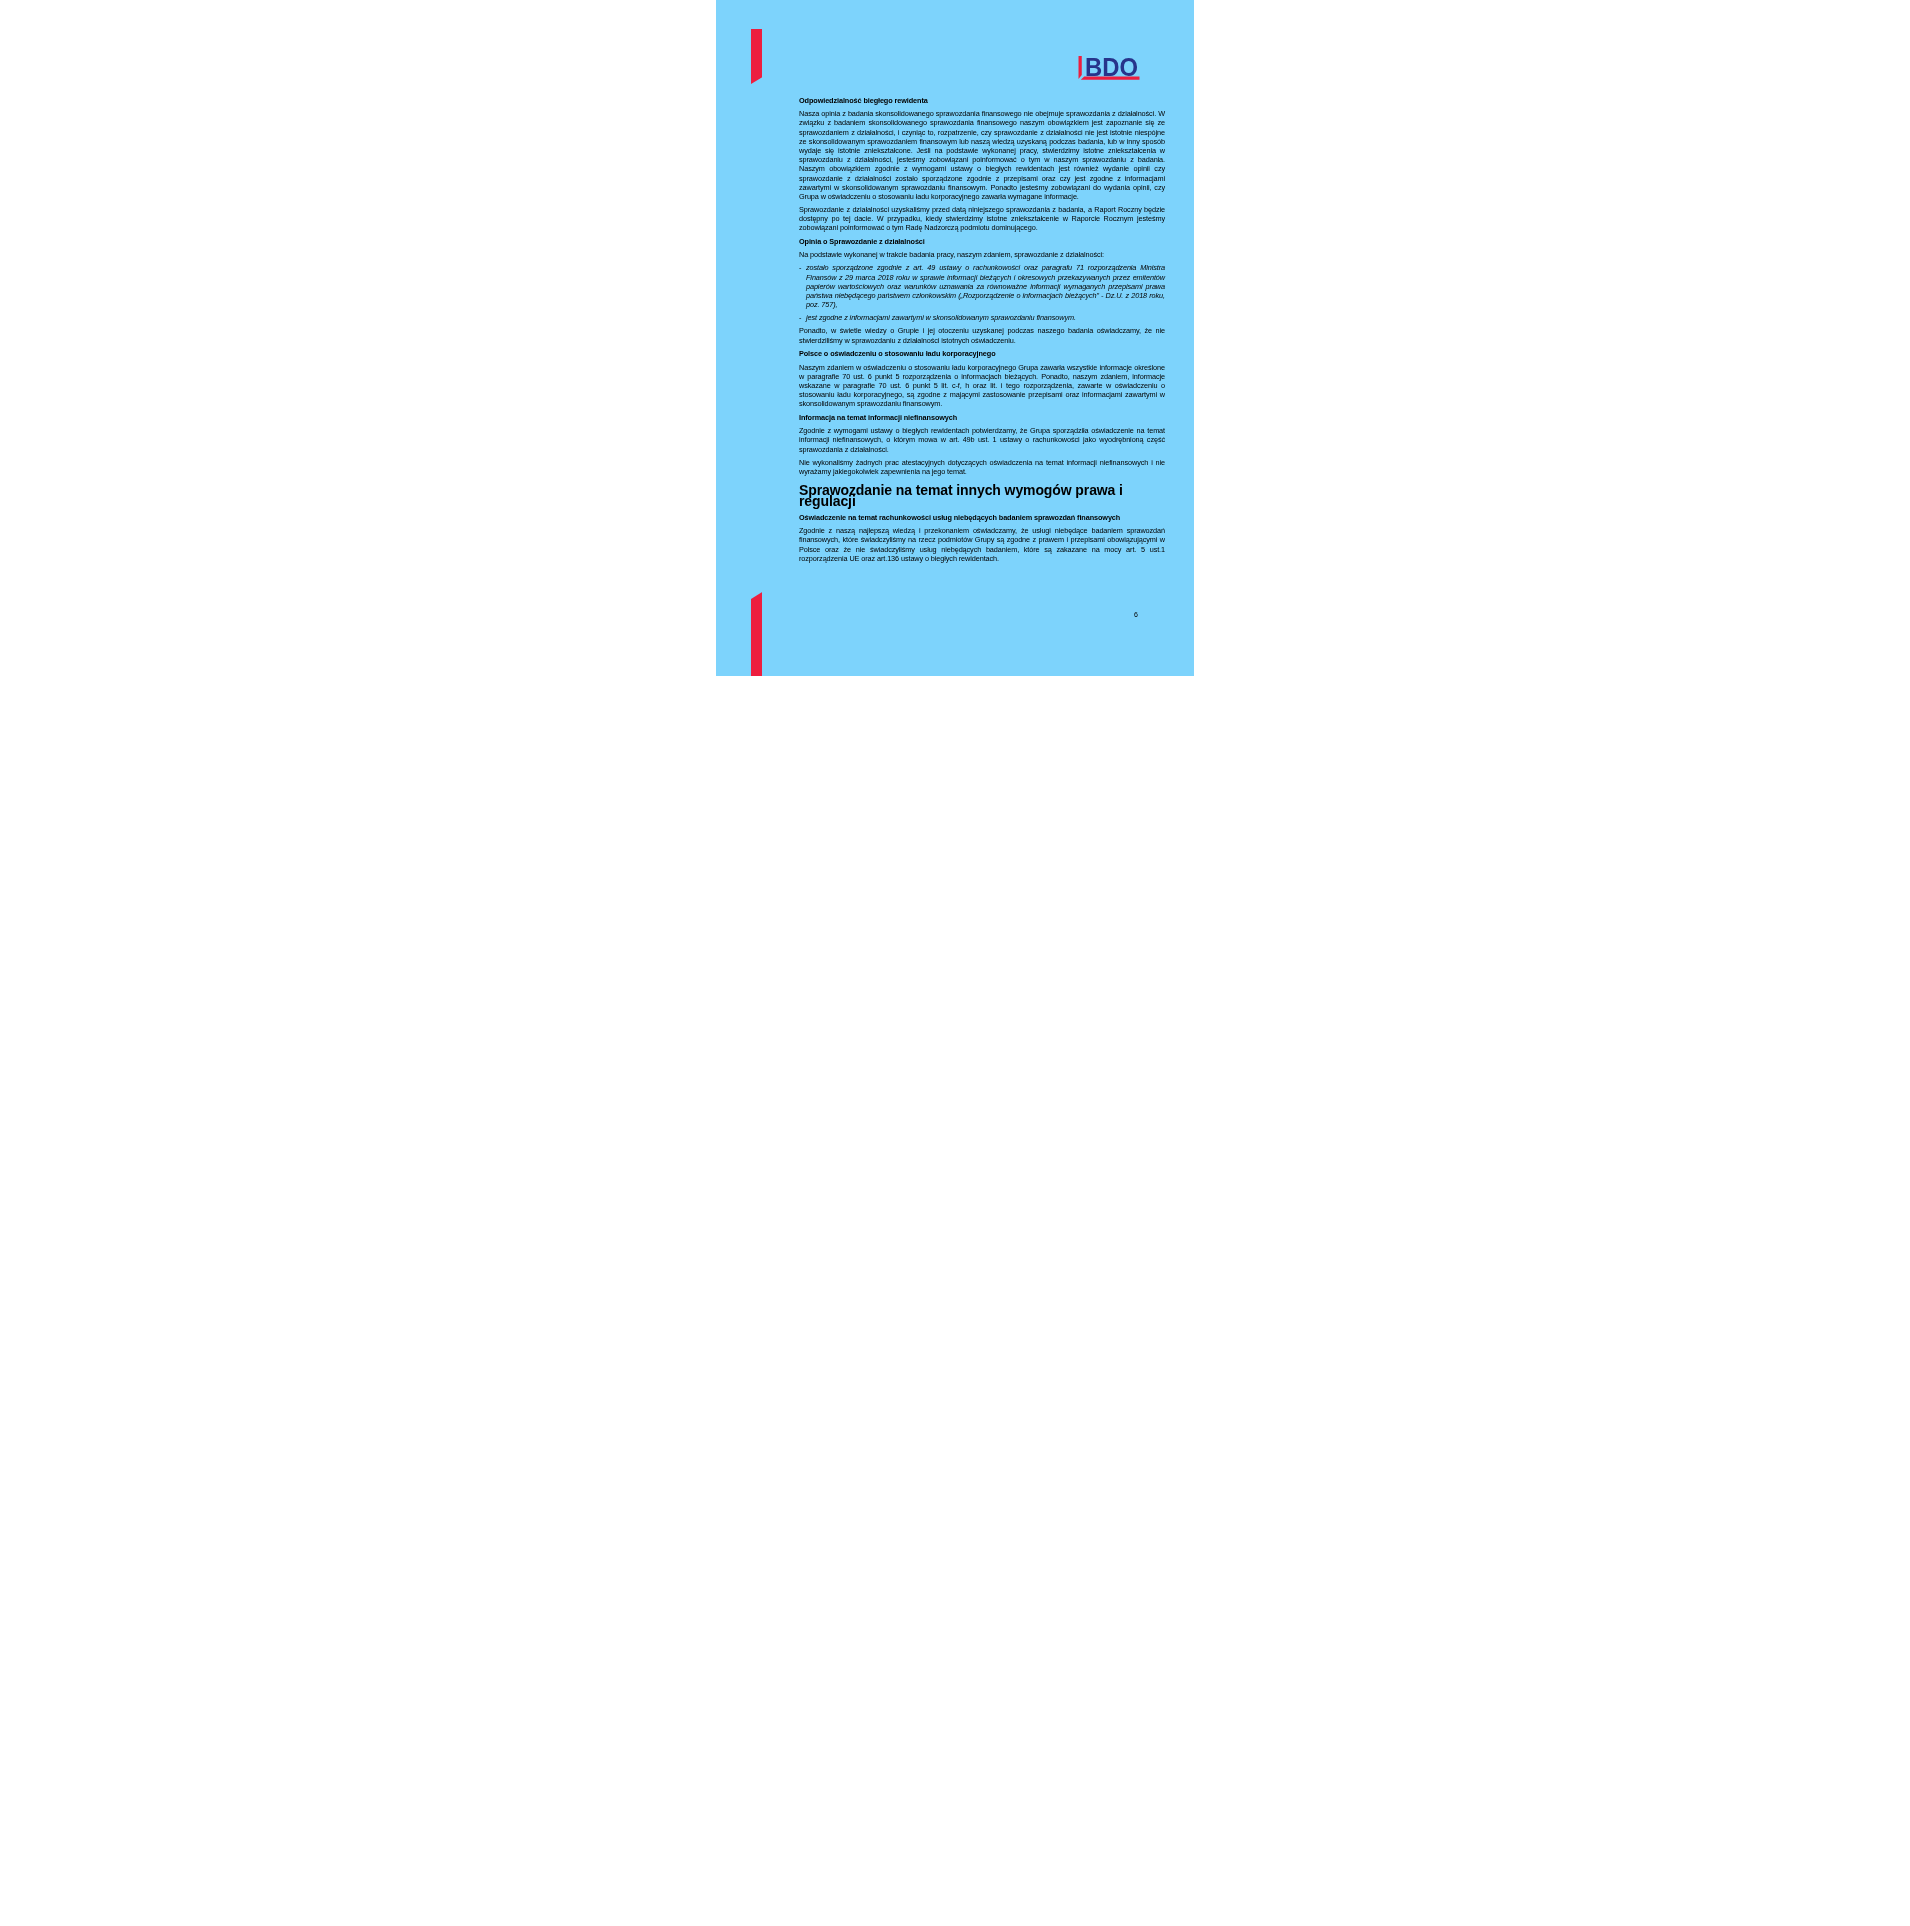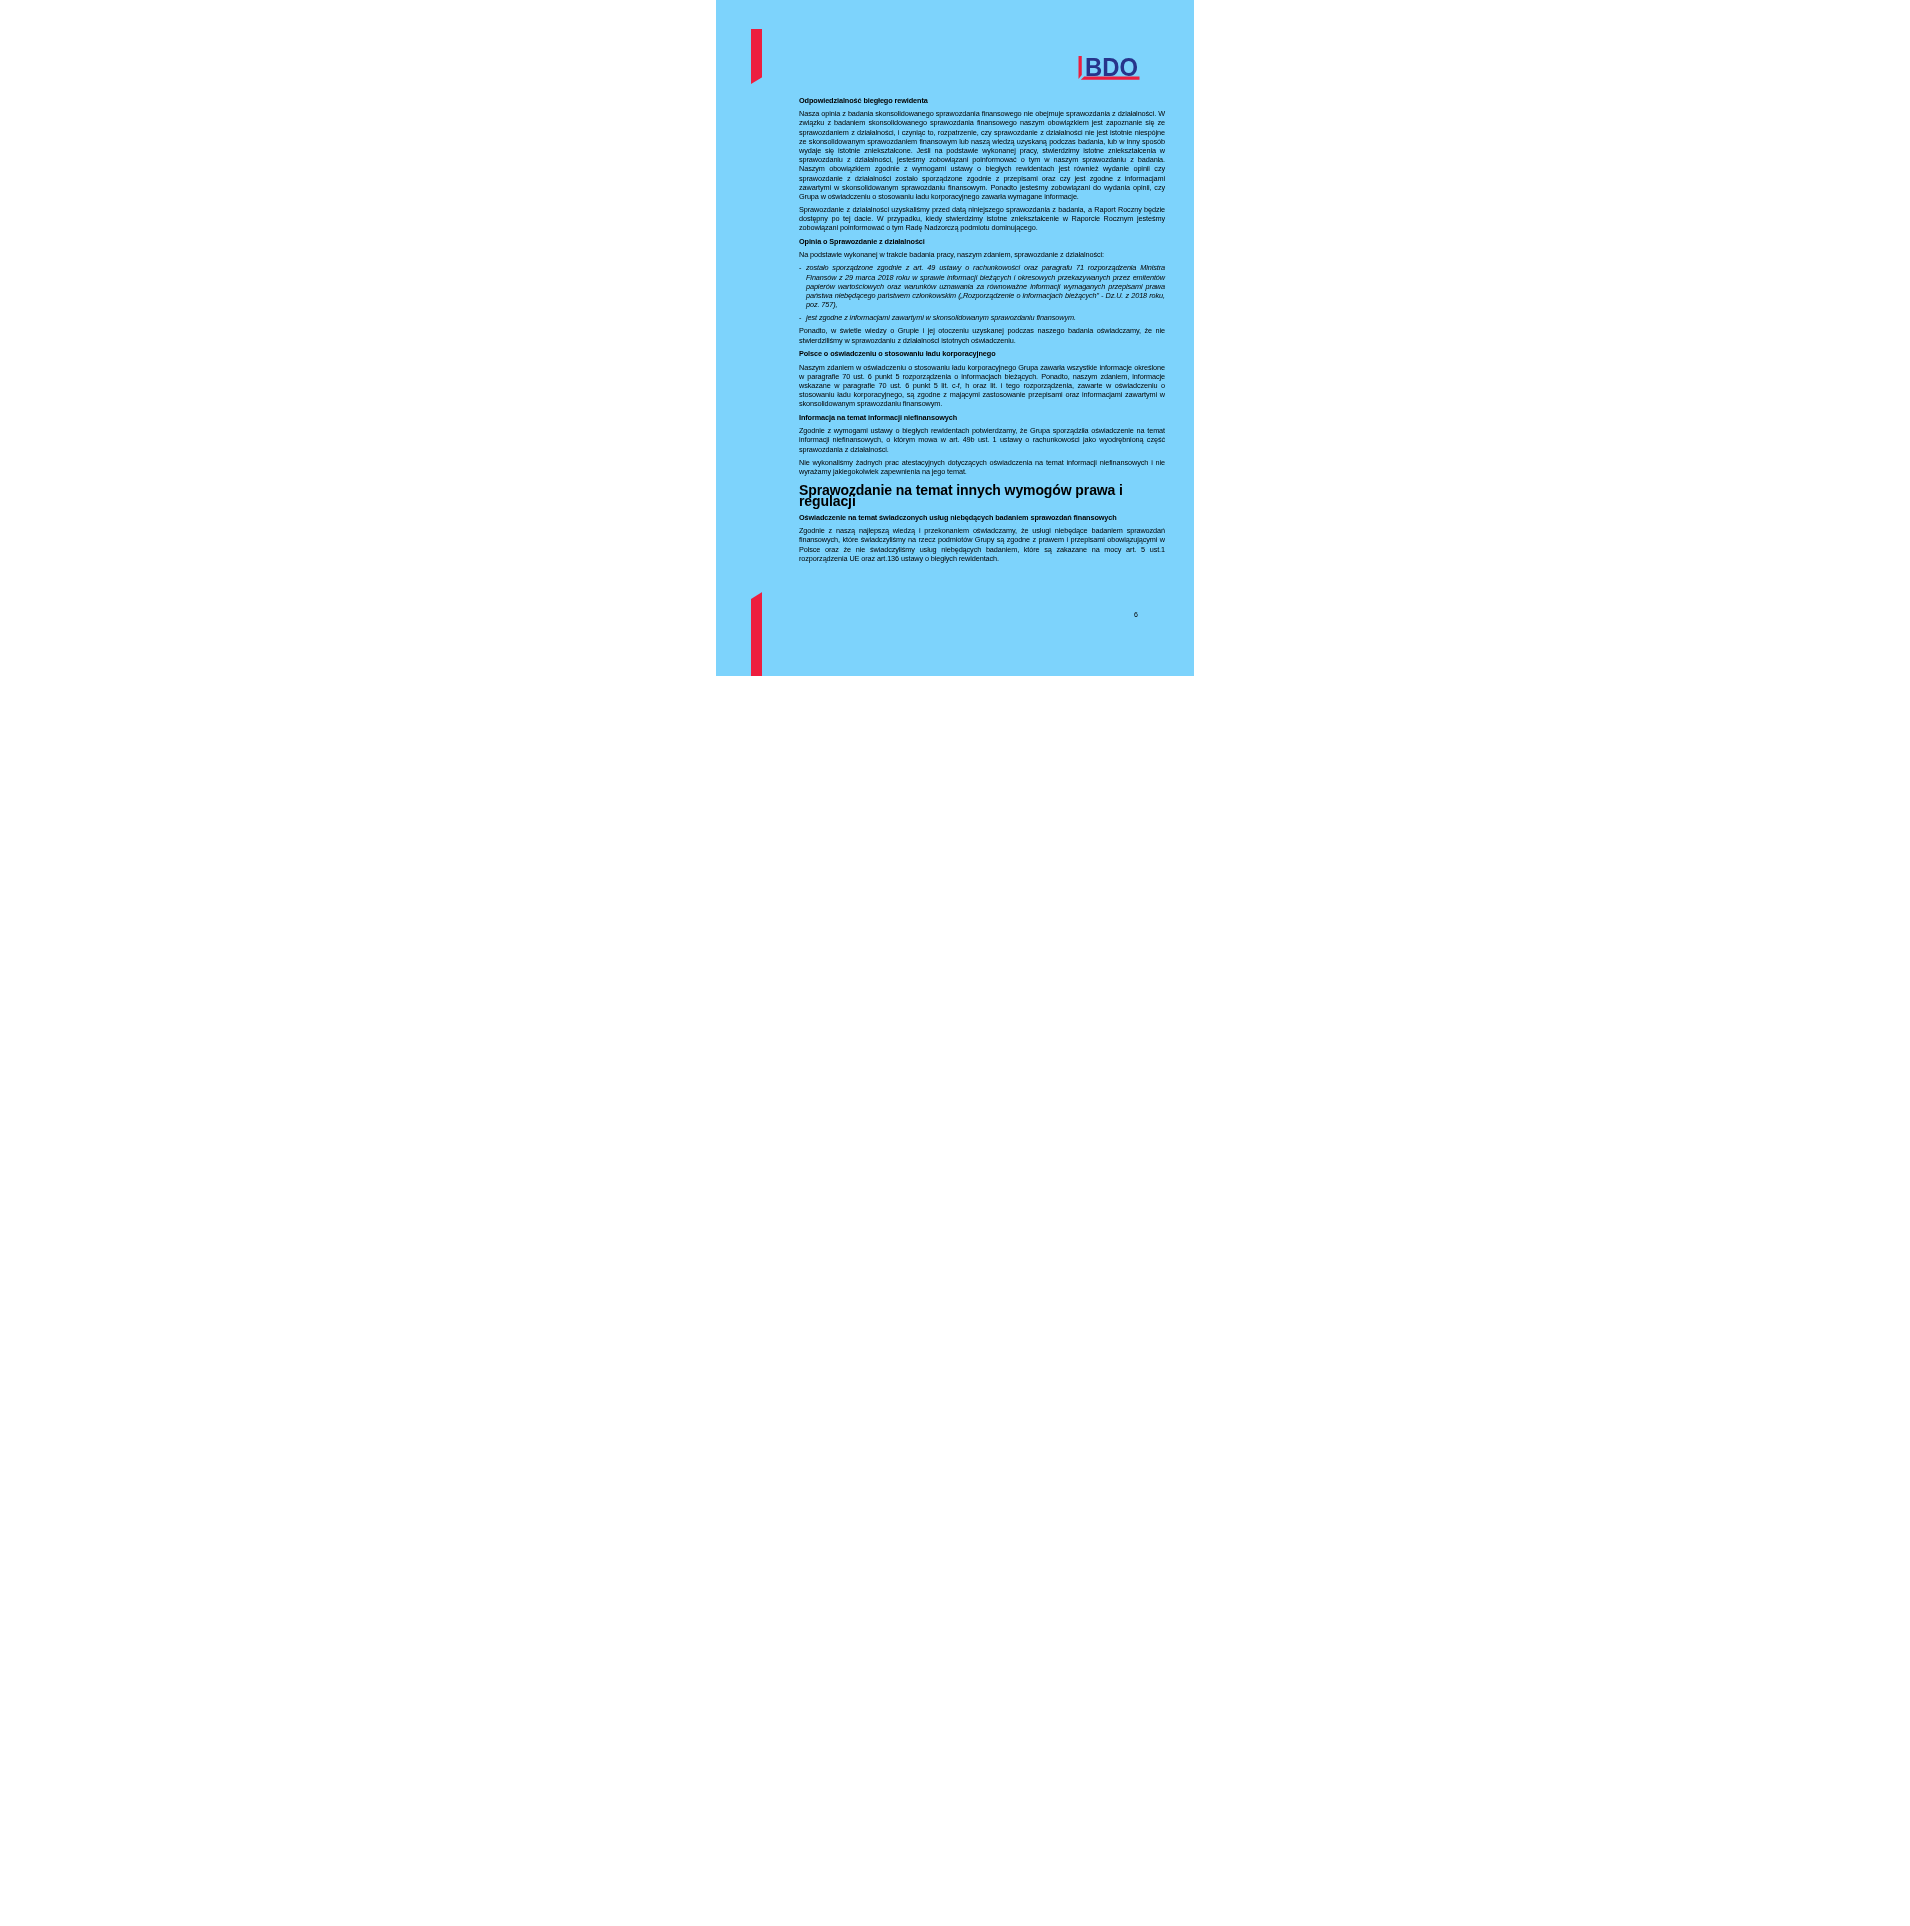--- a/index.html
+++ b/index.html
@@ -141,21 +141,21 @@
     <p>Ponadto, w świetle wiedzy o Grupie i jej otoczeniu uzyskanej podczas naszego badania oświadczamy, że nie stwierdziliśmy w sprawozdaniu z działalności istotnych oświadczeniu.</p>
 
     <div class="heading">Polsce o oświadczeniu o stosowaniu ładu korporacyjnego</div>
     <p>Naszym zdaniem w oświadczeniu o stosowaniu ładu korporacyjnego Grupa zawarła wszystkie informacje określone w paragrafie 70 ust. 6 punkt 5 rozporządzenia o informacjach bieżących. Ponadto, naszym zdaniem, informacje wskazane w paragrafie 70 ust. 6 punkt 5 lit. c-f, h oraz lit. i tego rozporządzenia, zawarte w oświadczeniu o stosowaniu ładu korporacyjnego, są zgodne z mającymi zastosowanie przepisami oraz informacjami zawartymi w skonsolidowanym sprawozdaniu finansowym.</p>
 
     <div class="heading">Informacja na temat informacji niefinansowych</div>
     <p>Zgodnie z wymogami ustawy o biegłych rewidentach potwierdzamy, że Grupa sporządziła oświadczenie na temat informacji niefinansowych, o którym mowa w art. 49b ust. 1 ustawy o rachunkowości jako wyodrębnioną część sprawozdania z działalności.</p>
     <p>Nie wykonaliśmy żadnych prac atestacyjnych dotyczących oświadczenia na temat informacji niefinansowych i nie wyrażamy jakiegokolwiek zapewnienia na jego temat.</p>
 
     <div class="section-title">Sprawozdanie na temat innych wymogów prawa i regulacji</div>
-    <div class="subheading">Oświadczenie na temat świadczonych usług niebędących badaniem sprawozdań finansowych</div>
+    <div class="subheading">Oświadczenie na temat rachunkowości usług niebędących badaniem sprawozdań finansowych</div>
     <p>Zgodnie z naszą najlepszą wiedzą i przekonaniem oświadczamy, że usługi niebędące badaniem sprawozdań finansowych, które świadczyliśmy na rzecz podmiotów Grupy są zgodne z prawem i przepisami obowiązującymi w Polsce oraz że nie świadczyliśmy usług niebędących badaniem, które są zakazane na mocy art. 5 ust.1 rozporządzenia UE oraz art.136 ustawy o biegłych rewidentach.</p>
 
   </div>
 
   <div class="page-number">6</div>
 
   <div class="ribbon bottom"></div>
 
 </div>
 

